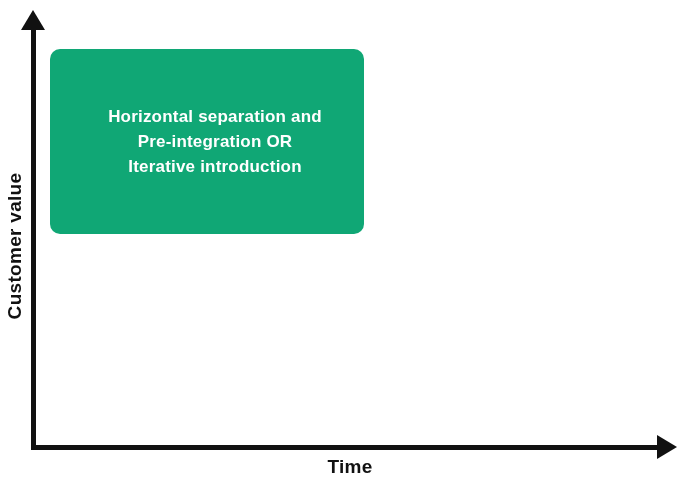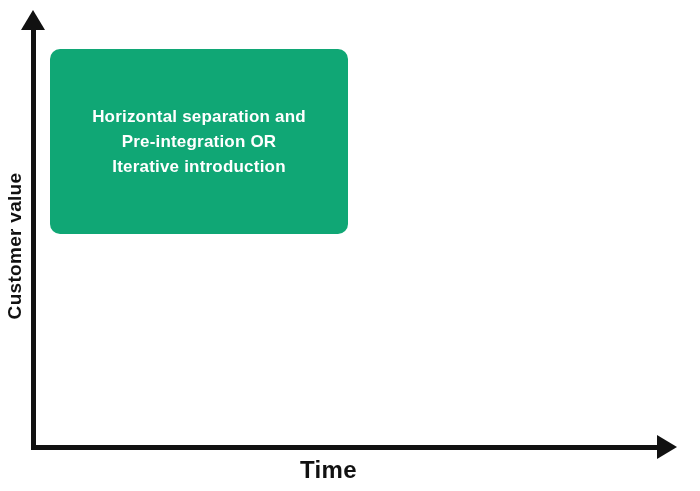--- a/index.html
+++ b/index.html
@@ -65,21 +65,22 @@
     color: #111111;
     letter-spacing: 0.3px;
     transform: rotate(-90deg);
     white-space: nowrap;
   }
   .x-label {
     position: absolute;
     left: 300px;
     top: 456px;
     width: 100px;
-    font-size: 24px;
+    text-align: center;
+    font-size: 19px;
     font-weight: bold;
     color: #111111;
     letter-spacing: 0.3px;
   }
   
   .box {
     position: absolute;
     border-radius: 10px;
     display: flex;
     align-items: center;
@@ -119,21 +120,21 @@
 <div class="canvas">
 
   <div class="y-axis-line" style="background-color: rgb(17, 17, 17);"></div>
   <div class="y-arrow"></div>
   <div class="x-axis-line" style="background-color: rgb(17, 17, 17);"></div>
   <div class="x-arrow"></div>
 
   <div class="y-label">Customer value</div>
   <div class="x-label">Time</div>
 
-  <div class="box box-top-left" style="background-color: rgb(16, 167, 117);">
+  <div class="box box-top-left" style="background-color: rgb(16, 167, 117); padding-left: 16px;">
     <span class="box-text">Horizontal separation and
 Pre-integration OR
 Iterative introduction</span>
   </div>
 
 
 
 </div>
 
 </body></html>

